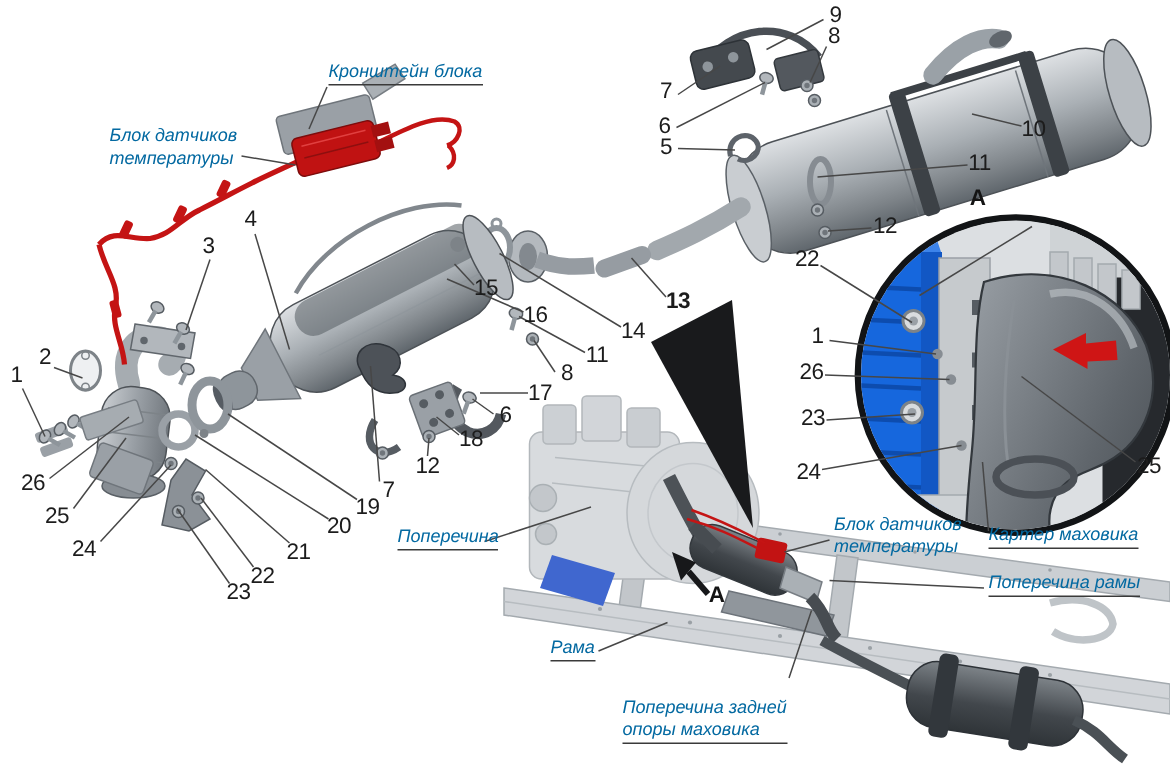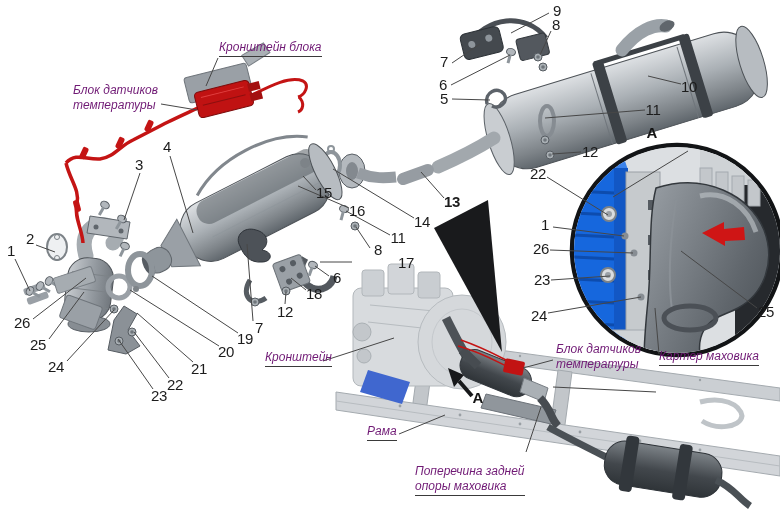--- a/index.html
+++ b/index.html
@@ -3,21 +3,21 @@
 <meta charset="utf-8">
 <style>
   html,body{margin:0;padding:0;background:#fff;}
   #stage{position:relative;width:780px;height:512px;background:#fff;overflow:hidden;
          font-family:"Liberation Sans",sans-serif;}
   #art,#leaders{position:absolute;left:0;top:0;width:780px;height:512px;}
   .co{position:absolute;transform:translate(-50%,-50%);font-size:15px;color:#1c1c1c;
       letter-spacing:-0.3px;z-index:5;}
   .vletter{position:absolute;transform:translate(-50%,-50%);font-size:15px;font-weight:bold;
       color:#141414;z-index:5;}
-  .lbl{position:absolute;font-style:italic;font-size:12px;line-height:1.25;color:#701a75;
+  .lbl{position:absolute;font-style:italic;font-size:12px;line-height:1.25;color:#0369a1;
       white-space:nowrap;z-index:5;}
   .lbl .ul{border-bottom:1.3px solid #3a3a3a;padding-bottom:1px;}
   .leader{stroke:#474747;stroke-width:1;}
 </style>
 </head>
 <body>
 
 <div id="stage">
 
 <svg id="art" viewBox="0 0 780 512">
@@ -364,21 +364,21 @@
     <div class="co" style="left: 167px; top: 146px;">4</div>
     <div class="co" style="left: 22px; top: 322px;">26</div>
     <div class="co" style="left: 38px; top: 344px;">25</div>
     <div class="co" style="left: 56px; top: 366px;">24</div>
     <div class="co" style="left: 159px; top: 395px;">23</div>
     <div class="co" style="left: 175px; top: 384px;">22</div>
     <div class="co" style="left: 199px; top: 368px;">21</div>
     <div class="co" style="left: 226px; top: 351px;">20</div>
     <div class="co" style="left: 245px; top: 338px;">19</div>
     <div class="co" style="left: 259px; top: 327px;">7</div>
-    <div class="co" style="left: 360px; top: 262px; margin-left: 46px;">17</div>
+    <div class="co" style="left: 360px; top: 262px;">17</div>
     <div class="co" style="left: 337px; top: 277px;">6</div>
     <div class="co" style="left: 314px; top: 293px;">18</div>
     <div class="co" style="left: 285px; top: 311px;">12</div>
     <div class="co" style="left: 378px; top: 249px;">8</div>
     <div class="co" style="left: 398px; top: 237px;">11</div>
     <div class="co" style="left: 357px; top: 210px;">16</div>
     <div class="co" style="left: 324px; top: 192px;">15</div>
     <div class="co" style="left: 422px; top: 221px;">14</div>
     <div class="co" style="left: 452px; top: 201px; font-weight: bold;">13</div>
     <div class="co" style="left: 557px; top: 10px;">9</div>
@@ -404,23 +404,26 @@
       <div>Блок датчиков</div>
       <div>температуры</div>
     </div>
     <div class="lbl" style="left: 659px; top: 349px; text-align: center;">
       <div class="ul">Картер маховика</div>
     </div>
     <div class="lbl" style="left: 556px; top: 342px; text-align: left;">
       <div>Блок датчиков</div>
       <div>температуры</div>
     </div>
+    <div class="lbl" style="left: 659px; top: 381px; text-align: left;">
+      <div class="ul">Поперечина рамы</div>
+    </div>
     <div class="lbl" style="left: 367px; top: 424px; text-align: left;">
       <div class="ul">Рама</div>
     </div>
     <div class="lbl" style="left: 415px; top: 447px; text-align: left; margin-top: 17px;">
       <div>Поперечина задней</div>
       <div class="ul">опоры маховика</div>
     </div>
     <div class="lbl" style="left: 265px; top: 350px; text-align: left;">
-      <div class="ul">Кронштейн</div>
+      <div class="ul">Поперечина</div>
     </div>
   </div>
 
 </body></html>

